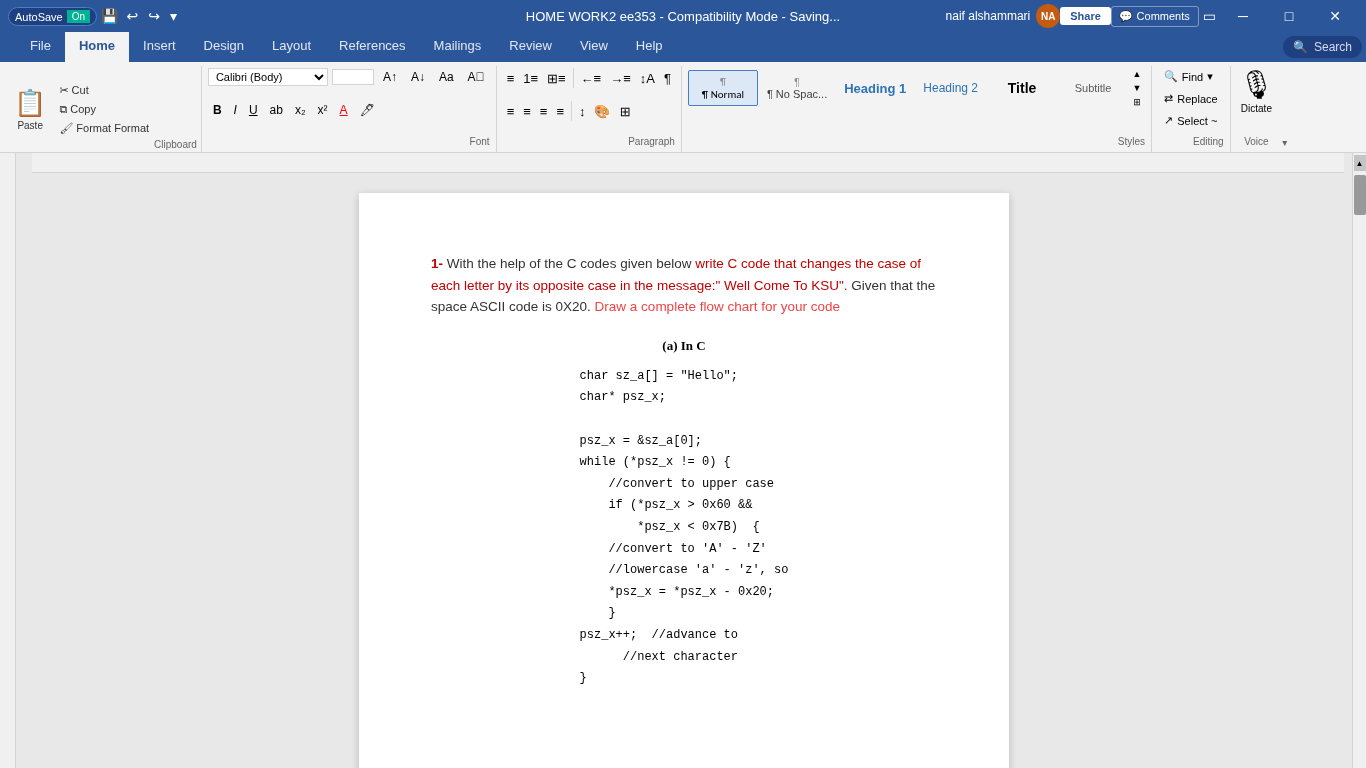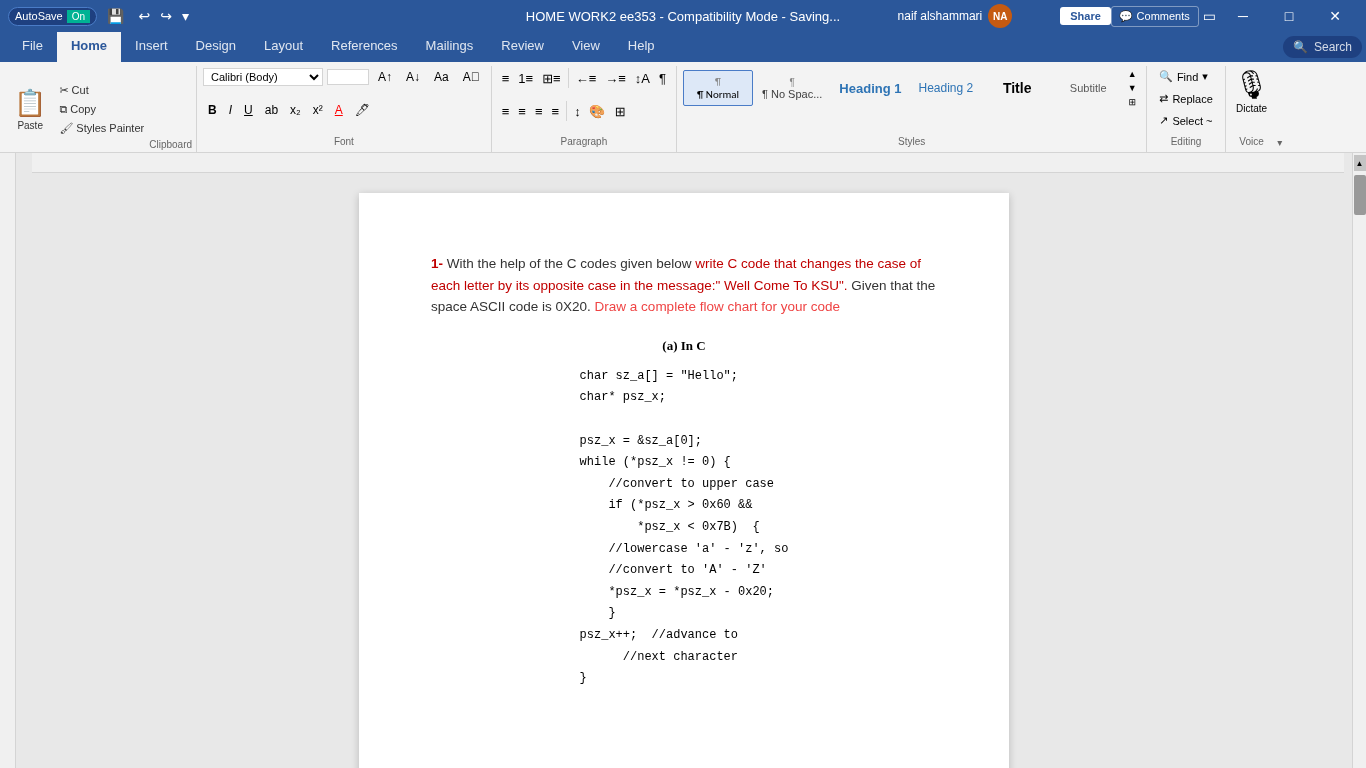--- a/index.html
+++ b/index.html
@@ -8,41 +8,41 @@
     
     .title-bar {
       height: 32px;
       background: #2b579a;
       display: flex;
       align-items: center;
       justify-content: space-between;
       padding: 0 8px;
       color: white;
     }
-    .title-bar-left { display: flex; align-items: center; gap: 6px; font-size: 12px; }
+    .title-bar-left { display: flex; align-items: flex-end; font-size: 12px; }
     .title-bar-center { font-size: 13px; font-weight: normal; position: absolute; left: 50%; transform: translateX(-50%); white-space: nowrap; }
     .title-bar-right { display: flex; align-items: center; font-size: 12px; }
     .autosave-toggle { background: #1e4080; border: 1px solid #4a7cc7; border-radius: 10px; padding: 2px 6px; font-size: 11px; color: white; display: flex; align-items: center; gap: 4px; }
     .toggle-on { background: #00b294; border-radius: 0; padding: 1px 5px; font-size: 10px; }
     .window-controls { display: flex; gap: 0; }
     .win-btn { width: 46px; height: 32px; display: flex; align-items: center; justify-content: center; cursor: pointer; font-size: 14px; color: white; }
     .user-info { display: flex; align-items: center; gap: 6px; }
     .user-avatar { width: 24px; height: 24px; border-radius: 50%; background: #c55a11; color: white; display: flex; align-items: center; justify-content: center; font-size: 10px; font-weight: bold; }
-    .share-btn { background: white; color: #2b579a; border: none; border-radius: 3px; padding: 3px 10px; font-size: 11px; cursor: pointer; font-weight: 600; margin-left: 48px; }
+    .share-btn { background: white; color: #2b579a; border: none; border-radius: 3px; padding: 3px 10px; font-size: 11px; cursor: pointer; font-weight: 600; }
     .comments-btn { color: white; font-size: 11px; cursor: pointer; border: 1px solid rgba(255,255,255,0.4); border-radius: 3px; padding: 3px 8px; }
     .undo-redo { display: flex; gap: 2px; }
     .icon-btn { color: white; font-size: 14px; cursor: pointer; padding: 2px 4px; }
 
     
     .ribbon { background: #f3f3f3; border-bottom: 1px solid #d4d4d4; }
-    .ribbon-tabs { display: flex; background: #2b579a; padding-left: 8px; }
+    .ribbon-tabs { display: flex; background: #2b579a; padding-left: 16px; }
     .ribbon-tab { padding: 6px 14px; font-size: 13px; color: rgba(255,255,255,0.85); cursor: pointer; }
     .ribbon-tab.active { background: #f3f3f3; color: #2b579a; font-weight: 600; }
     .ribbon-content { display: flex; align-items: stretch; padding: 4px 0 0 4px; height: 90px; }
-    .ribbon-group-label { font-size: 10px; color: #666; padding: 2px 0 3px; text-align: center; }
+    .ribbon-group-label { font-size: 10px; color: #666; padding: 2px 0 3px; text-align: right; }
     .rb-btn { display: flex; flex-direction: column; align-items: center; justify-content: center; padding: 4px 6px; cursor: pointer; border-radius: 3px; font-size: 10px; color: #333; gap: 2px; min-width: 40px; }
     .rb-btn-sm { display: flex; align-items: center; gap: 3px; padding: 2px 5px; cursor: pointer; border-radius: 2px; font-size: 11px; color: #333; }
     .font-select { border: 1px solid #d4d4d4; font-size: 11px; padding: 1px 3px; width: 120px; background: white; }
     .font-size { border: 1px solid #d4d4d4; font-size: 11px; padding: 1px 20px; width: 35px; background: white; }
     .fmt-btn { padding: 2px 5px; border-radius: 2px; cursor: pointer; font-size: 12px; }
     .fmt-btn.bold { font-weight: bold; }
     .fmt-btn.italic { font-style: italic; }
     .fmt-btn.underline { text-decoration: underline; }
     .style-item { padding: 4px 8px; font-size: 11px; cursor: pointer; border-radius: 2px; min-width: 70px; text-align: center; white-space: nowrap; }
     .style-item.active { background: #dde8f7; border: 1px solid #4a7cc7; }
@@ -129,21 +129,21 @@
           <div class="rb-btn-sm">
             <span>✂</span>
             <span>Cut</span>
           </div>
           <div class="rb-btn-sm">
             <span>⧉</span>
             <span>Copy</span>
           </div>
           <div class="rb-btn-sm">
             <span>🖌</span>
-            <span>Styles Painter</span>
+            <span>Format Format</span>
           </div>
         </div>
       </div>
       <div class="ribbon-group-label" style="align-self:flex-end;padding-bottom:2px;">Clipboard</div>
     </div>
 
     <div style="display:flex;flex-direction:column;padding:2px 6px;border-right:1px solid #d4d4d4;justify-content:space-between;">
       <div style="display:flex;gap:4px;align-items:center;">
         <select class="font-select">
           <option>Calibri (Body)</option>
@@ -276,22 +276,22 @@
           <p style="font-weight:bold;font-family:'Times New Roman',serif;font-size:13px;margin-bottom:12px;">(a) In C</p>
           <div style="font-family:'Courier New',monospace;font-size:12px;line-height:1.8;text-align:left;display:inline-block;">
             <div>char sz_a[] = "Hello";</div>
             <div>char* psz_x;</div>
             <div>&nbsp;</div>
             <div>psz_x = &amp;sz_a[0];</div>
             <div>while (*psz_x != 0) {</div>
             <div>&nbsp;&nbsp;&nbsp;&nbsp;//convert to upper case</div>
             <div>&nbsp;&nbsp;&nbsp;&nbsp;if (*psz_x &gt; 0x60 &amp;&amp;</div>
             <div>&nbsp;&nbsp;&nbsp;&nbsp;&nbsp;&nbsp;&nbsp;&nbsp;*psz_x &lt; 0x7B)&nbsp; {</div>
+            <div>&nbsp;&nbsp;&nbsp;&nbsp;//convert to 'A' - 'Z'</div>
             <div>&nbsp;&nbsp;&nbsp;&nbsp;//lowercase 'a' - 'z', so</div>
-            <div>&nbsp;&nbsp;&nbsp;&nbsp;//convert to 'A' - 'Z'</div>
             <div>&nbsp;&nbsp;&nbsp;&nbsp;*psz_x = *psz_x - 0x20;</div>
             <div>&nbsp;&nbsp;&nbsp;&nbsp;}</div>
             <div>psz_x++;&nbsp; //advance to</div>
             <div>&nbsp;&nbsp;&nbsp;&nbsp;&nbsp;&nbsp;//next character</div>
             <div>}</div>
           </div>
         </div>
       </div>
     </div>
   </div>

